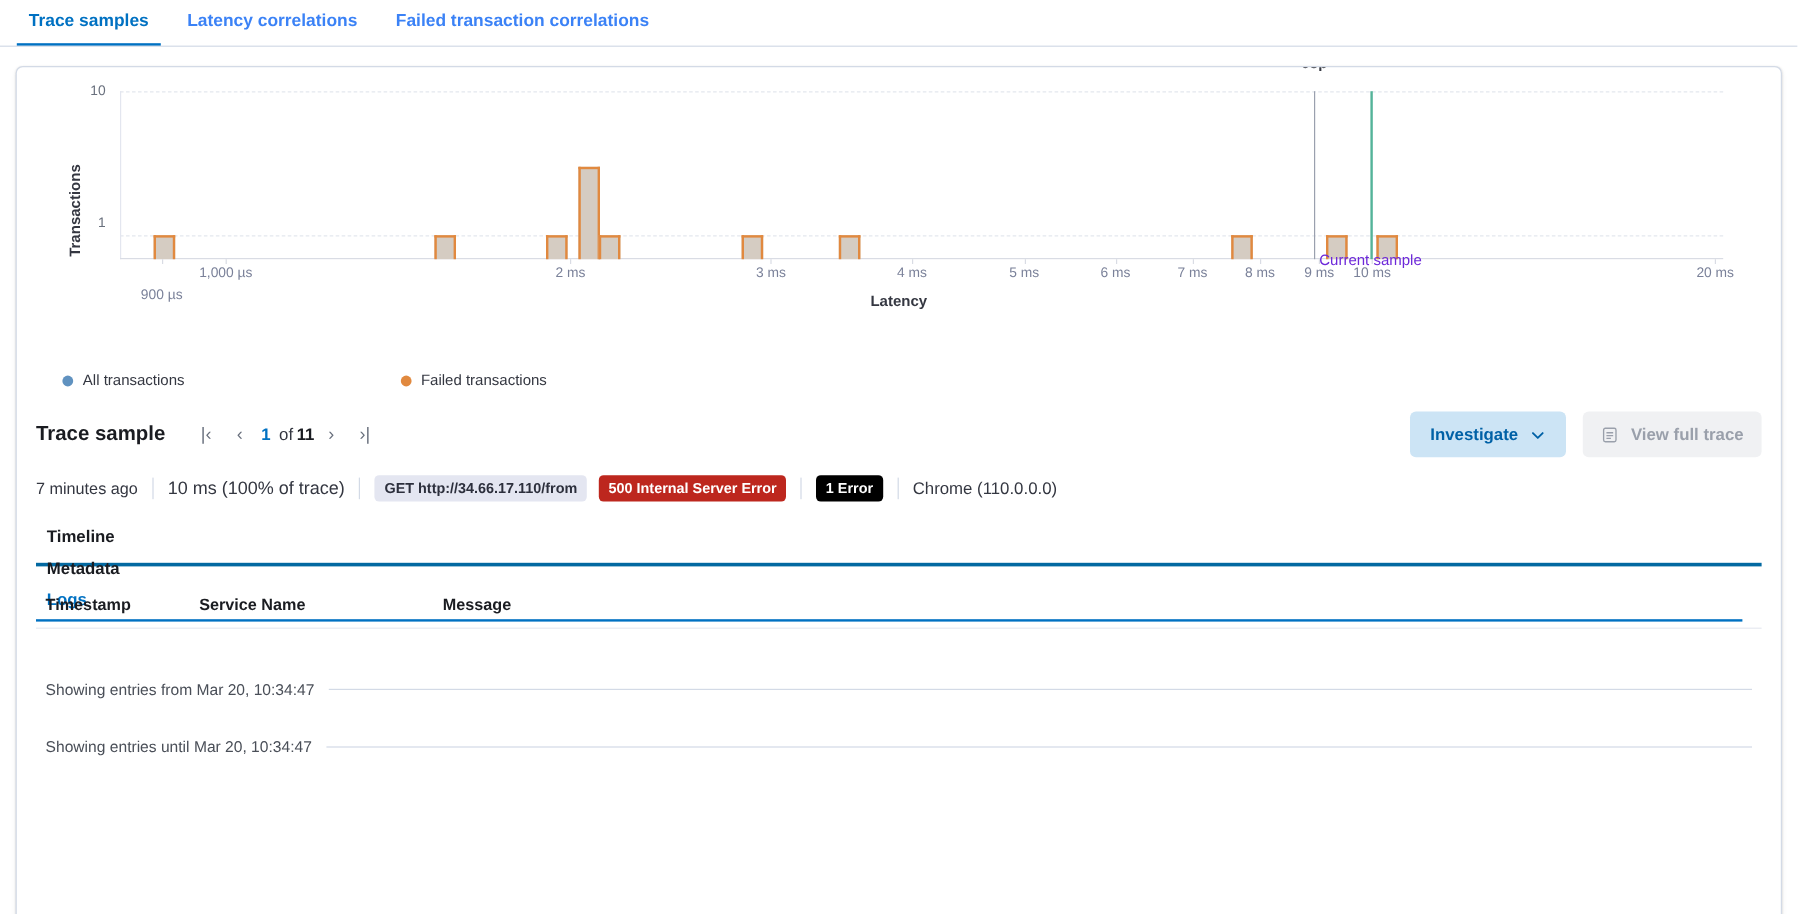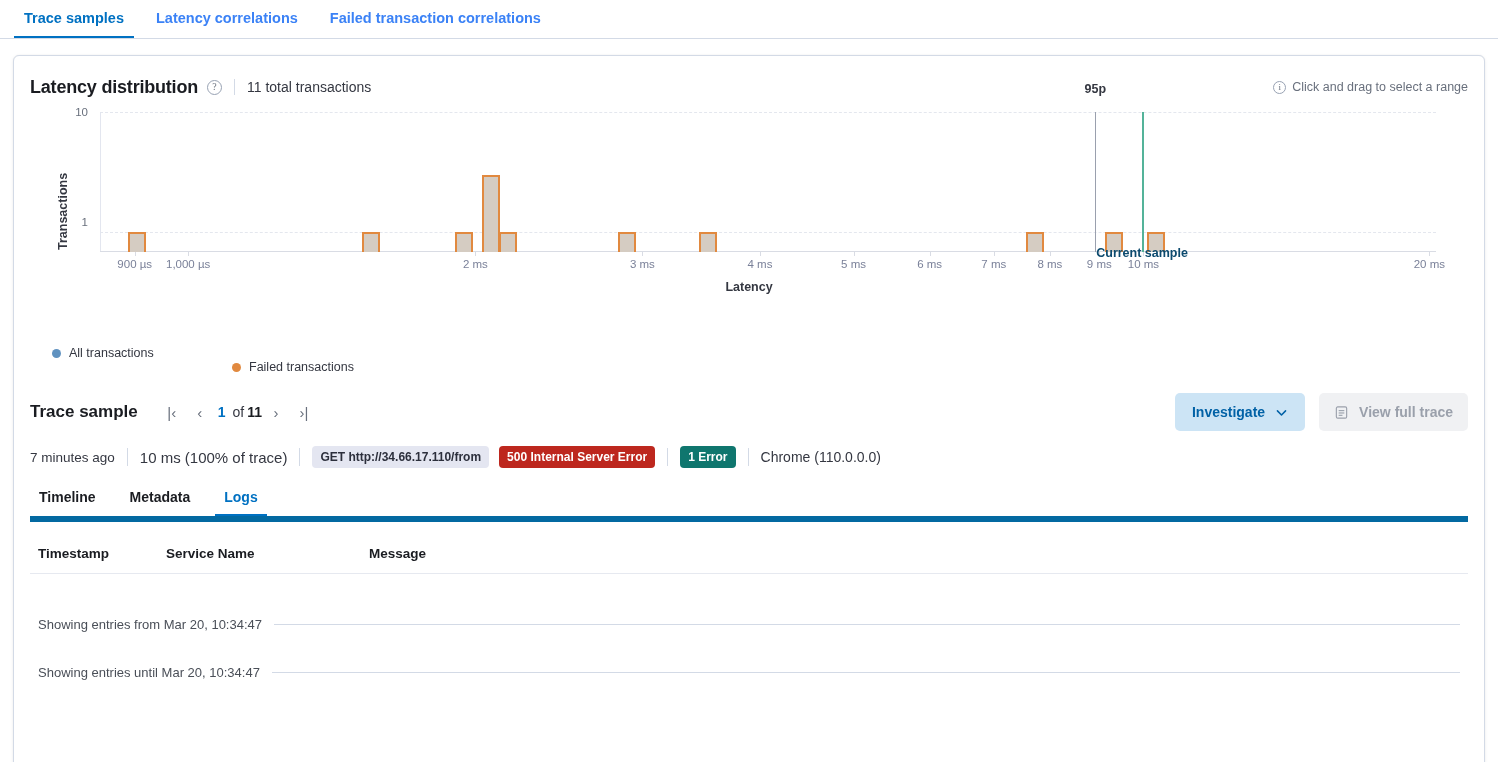--- a/index.html
+++ b/index.html
@@ -198,32 +198,31 @@
     position: absolute;
     top: 0; bottom: 0;
     width: 1.5px;
     background: #54b399;
   }
   .marker-current-label {
     position: absolute;
     top: 144px;
     transform: translateX(-50%);
     font-size: 12.5px;
-    font-weight: bold;
-    color: #0c4a6e;
+    font-weight: normal;
+    color: #6d28d9;
     white-space: nowrap;
   }
 
   
   .legend {
     display: flex;
     margin: 14px 0 0 38px;
     font-size: 12.5px;
     color: #343741;
-    flex-direction: column;
   }
   .legend-item { display: flex; align-items: center; gap: 8px; cursor: pointer; }
   .legend-item + .legend-item { margin-left: 180px; }
   .dot { width: 9px; height: 9px; border-radius: 50%; }
 
   
   .trace-head {
     display: flex;
     align-items: center;
     padding: 0 16px;
@@ -302,29 +301,30 @@
   .meta-dur { font-size: 15px; }
   .badge {
     font-size: 12px;
     font-weight: bold;
     border-radius: 4px;
     padding: 4px 8px;
     white-space: nowrap;
   }
   .badge-url { background: #e4e6f1; color: #2c2f3c; }
   .badge-err { background: #bd271e; color: #fff; }
-  .badge-cnt { background: #0f766e; color: #fff; }
+  .badge-cnt { background: #000000; color: #fff; }
   .meta-browser { font-size: 14px; color: #343741; }
 
   
   .sub-tabs {
     display: flex;
     margin: 18px 16px 0 16px;
-    border-bottom: 6px solid #0369a1;
+    border-bottom: 3px solid #0369a1;
     height: 32px;
+    flex-direction: column;
   }
   .sub-tab {
     font-size: 14px;
     font-weight: bold;
     color: #1a1c21;
     padding: 0 9px 10px 9px;
     margin-right: 16px;
     cursor: pointer;
     border-bottom: 2px solid transparent;
     line-height: 1;
@@ -377,30 +377,20 @@
 <body>
 
 <div class="top-tabs">
   <div class="top-tab active">Trace samples</div>
   <div class="top-tab">Latency correlations</div>
   <div class="top-tab">Failed transaction correlations</div>
 </div>
 
 <div class="panel">
 
-  <div class="chart-head">
-    <span class="chart-title">Latency distribution</span>
-    <span class="help-icon">?</span>
-    <span class="vdiv"></span>
-    <span class="total-tx">11 total transactions</span>
-    <span class="range-hint">
-      <span class="info-glyph">i</span>
-      <span>Click and drag to select a range</span>
-    </span>
-  </div>
 
   <div class="chart-wrap">
     <div class="ylabel">Transactions</div>
     <div class="ytick" style="left:28px; top:4px;">10</div>
     <div class="ytick" style="left:28px; top:114px;">1</div>
 
     <div class="plot" id="plot">
       <div class="gridline" style="top:0;"></div>
       <div class="gridline" style="top:120px;"></div>
       <div class="axis-y"></div>
@@ -425,21 +415,21 @@
         <div class="tickmark" style="left: 66.9%;"></div>
         <div class="tickmark" style="left: 71.1%;"></div>
         <div class="tickmark" style="left: 74.8%;"></div>
         <div class="tickmark" style="left: 78.1%;"></div>
         <div class="tickmark" style="left: 99.5%;"></div>
         <div class="marker-95p" style="left: 74.5%; background: rgb(154, 160, 174);"></div>
         <div class="marker-current" style="left: 78%; background: rgb(84, 179, 153);"></div>
       </div>
 
     <div class="xlabel">Latency</div>
-  <div class="xtick" style="left: calc(2.6% + 67.348px);">900 µs</div>
+  <div class="xtick" style="left: calc(2.6% + 67.348px); margin-top: 18px;">900 µs</div>
       <div class="xtick" style="left: calc(6.6% + 63.268px);">1,000 µs</div>
       <div class="xtick" style="left: calc(28.1% + 41.338px);">2 ms</div>
       <div class="xtick" style="left: calc(40.6% + 28.588px);">3 ms</div>
       <div class="xtick" style="left: calc(49.4% + 19.612px);">4 ms</div>
       <div class="xtick" style="left: calc(56.4% + 12.472px);">5 ms</div>
       <div class="xtick" style="left: calc(62.1% + 6.658px);">6 ms</div>
       <div class="xtick" style="left: calc(66.9% + 1.762px);">7 ms</div>
       <div class="xtick" style="left: calc(71.1% - 2.522px);">8 ms</div>
       <div class="xtick" style="left: calc(74.8% - 6.296px);">9 ms</div>
       <div class="xtick" style="left: calc(78.1% - 9.662px);">10 ms</div>

